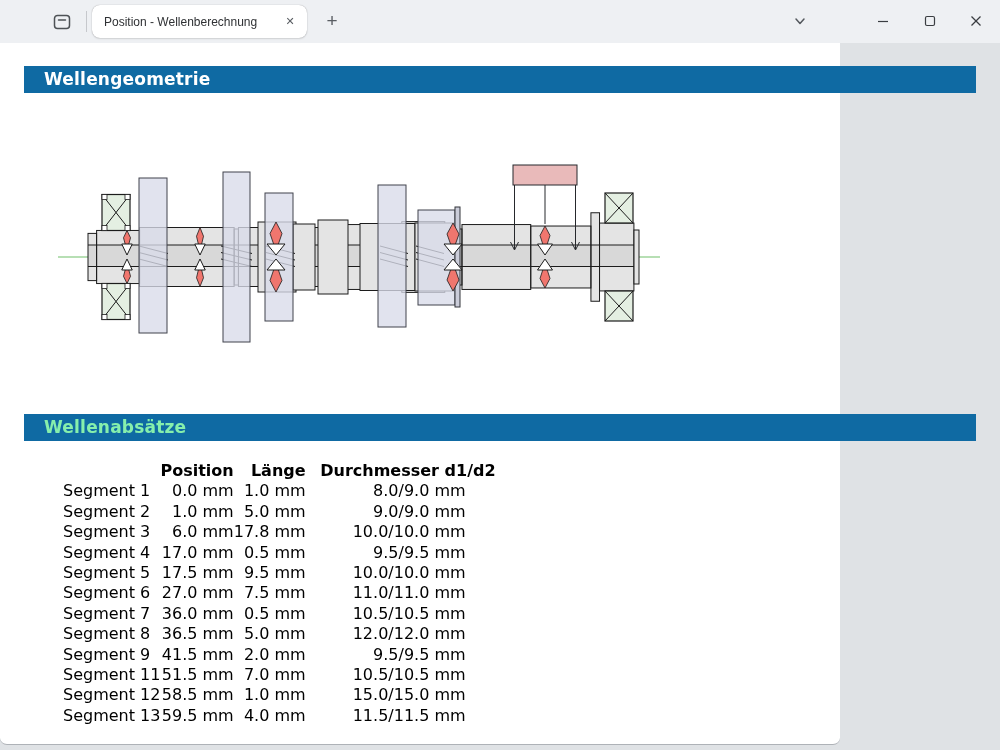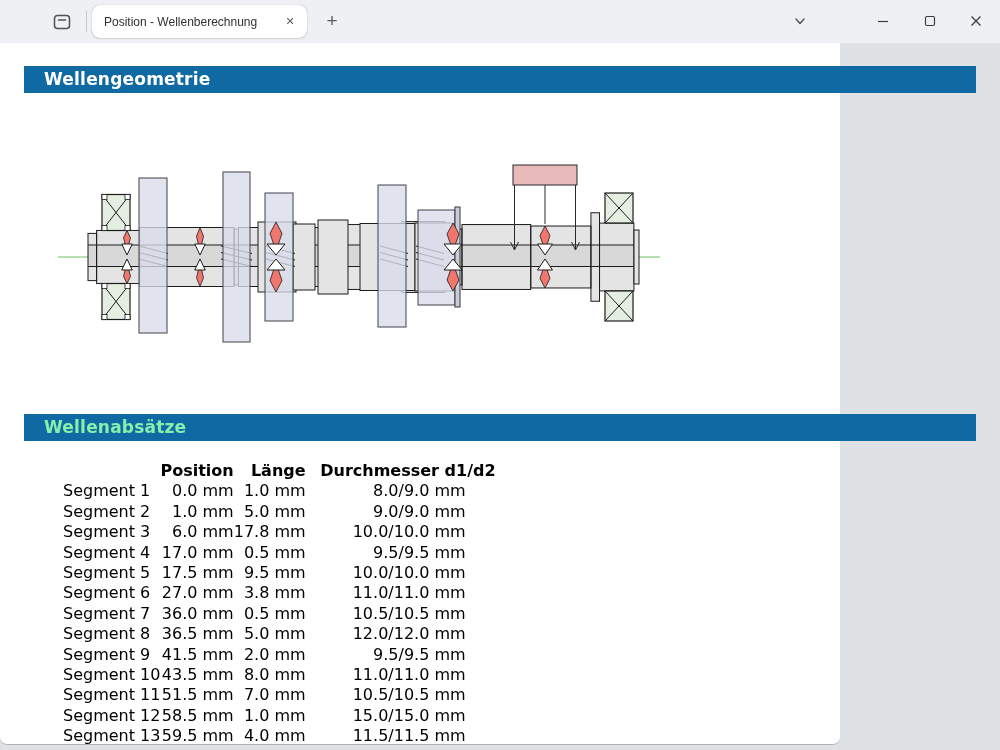--- a/index.html
+++ b/index.html
@@ -287,21 +287,21 @@
         </tr>
         <tr>
           <td class="c1">Segment 5</td>
           <td class="c2">17.5 mm</td>
           <td class="c3">9.5 mm</td>
           <td class="c4">10.0/10.0 mm</td>
         </tr>
         <tr>
           <td class="c1">Segment 6</td>
           <td class="c2">27.0 mm</td>
-          <td class="c3">3.8 mm</td>
+          <td class="c3">7.5 mm</td>
           <td class="c4">11.0/11.0 mm</td>
         </tr>
         <tr>
           <td class="c1">Segment 7</td>
           <td class="c2">36.0 mm</td>
           <td class="c3">0.5 mm</td>
           <td class="c4">10.5/10.5 mm</td>
         </tr>
         <tr>
           <td class="c1">Segment 8</td>
@@ -309,26 +309,20 @@
           <td class="c3">5.0 mm</td>
           <td class="c4">12.0/12.0 mm</td>
         </tr>
         <tr>
           <td class="c1">Segment 9</td>
           <td class="c2">41.5 mm</td>
           <td class="c3">2.0 mm</td>
           <td class="c4">9.5/9.5 mm</td>
         </tr>
         <tr>
-          <td class="c1">Segment 10</td>
-          <td class="c2">43.5 mm</td>
-          <td class="c3">8.0 mm</td>
-          <td class="c4">11.0/11.0 mm</td>
-        </tr>
-        <tr>
           <td class="c1">Segment 11</td>
           <td class="c2">51.5 mm</td>
           <td class="c3">7.0 mm</td>
           <td class="c4">10.5/10.5 mm</td>
         </tr>
         <tr>
           <td class="c1">Segment 12</td>
           <td class="c2">58.5 mm</td>
           <td class="c3">1.0 mm</td>
           <td class="c4">15.0/15.0 mm</td>

